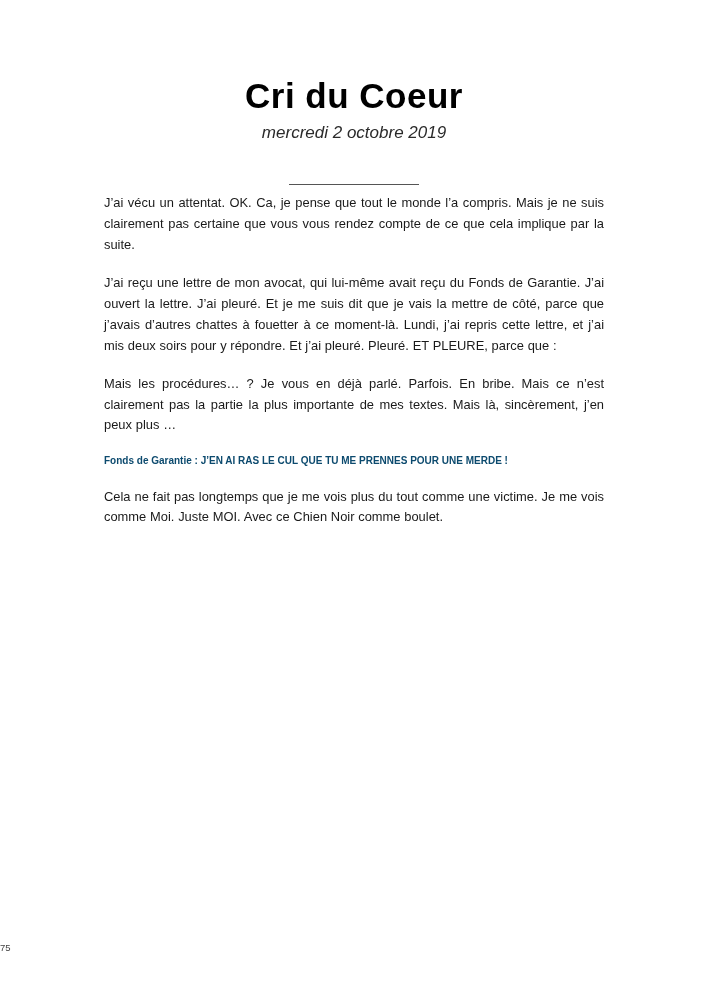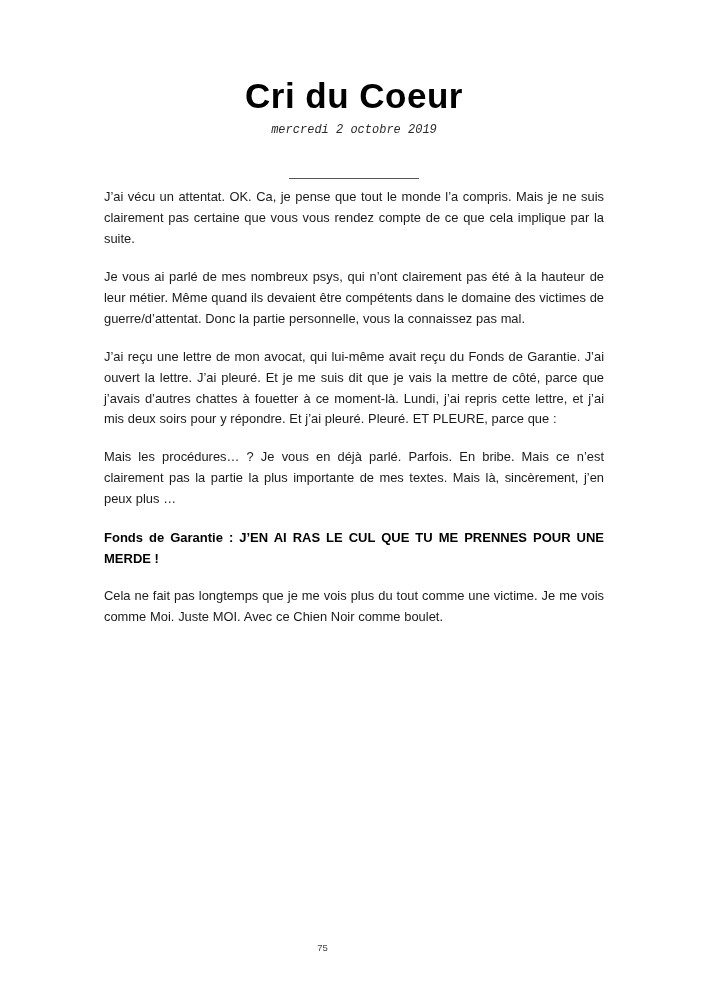--- a/index.html
+++ b/index.html
@@ -34,24 +34,23 @@
     font-weight: bold;
     letter-spacing: 0.5px;
     text-align: center;
     line-height: 1.15;
     color: #000000;
   }
   .doc-date {
     margin: 0;
     padding-top: 7px;
     text-align: center;
-    font-size: 12px;
+    font-size: 17px;
     font-style: italic;
     color: #2a2a2a;
-    font-family: Liberation Mono, monospace;
   }
   .divider-wrap {
     text-align: center;
     padding-top: 24px;
     padding-bottom: 8px;
   }
   .divider {
     display: inline-block;
     font-size: 12.5px;
     letter-spacing: 0px;
@@ -66,52 +65,50 @@
     line-height: 1.62;
     text-align: justify;
     color: #1a1a1a;
     word-spacing: 0.2px;
   }
   p.para:last-of-type {
     margin-bottom: 12px;
   }
   p.highlight {
     margin: 0 0 17px 0;
-    font-size: 13px;
+    font-size: 10px;
     line-height: 1.62;
     text-align: justify;
-    color: #000000;
+    color: #0c4a6e;
     font-weight: bold;
   }
   .page-number {
     position: absolute;
     left: 0;
     right: 0;
     top: 942px;
-    text-align: center;
     font-size: 9.5px;
     color: #444444;
   }
 </style>
 </head>
 <body>
 
 <div class="page">
   <div class="content">
 
     <h1 class="doc-title">Cri du Coeur</h1>
 
     <p class="doc-date">mercredi 2 octobre 2019</p>
 
     <div class="divider-wrap">
       <span class="divider">&nbsp;&nbsp;&nbsp;&nbsp;&nbsp;&nbsp;&nbsp;&nbsp;&nbsp;&nbsp;&nbsp;&nbsp;&nbsp;&nbsp;&nbsp;&nbsp;&nbsp;&nbsp;&nbsp;&nbsp;&nbsp;&nbsp;&nbsp;&nbsp;&nbsp;&nbsp;&nbsp;&nbsp;&nbsp;&nbsp;&nbsp;&nbsp;&nbsp;&nbsp;&nbsp;&nbsp;</span>
     </div>
 
     <p class="para">J’ai vécu un attentat. OK. Ca, je pense que tout le monde l’a compris. Mais je ne suis clairement pas certaine que vous vous rendez compte de ce que cela implique par la suite.</p>
-    <p class="para">Je vous ai parlé de mes nombreux psys, qui n’ont clairement pas été à la hauteur de leur métier. Même quand ils devaient être compétents dans le domaine des victimes de guerre/d’attentat. Donc la partie personnelle, vous la connaissez pas mal.</p>
     <p class="para">J’ai reçu une lettre de mon avocat, qui lui-même avait reçu du Fonds de Garantie. J’ai ouvert la lettre. J’ai pleuré. Et je me suis dit que je vais la mettre de côté, parce que j’avais d’autres chattes à fouetter à ce moment-là. Lundi, j’ai repris cette lettre, et j’ai mis deux soirs pour y répondre. Et j’ai pleuré. Pleuré. ET PLEURE, parce que :</p>
     <p class="para">Mais les procédures… ? Je vous en déjà parlé. Parfois. En bribe. Mais ce n’est clairement pas la partie la plus importante de mes textes. Mais là, sincèrement, j’en peux plus …</p>
 
     <p class="highlight">Fonds de Garantie : J’EN AI RAS LE CUL QUE TU ME PRENNES POUR UNE MERDE !</p>
 
     <p class="para">Cela ne fait pas longtemps que je me vois plus du tout comme une victime. Je me vois comme Moi. Juste MOI. Avec ce Chien Noir comme boulet.</p>
 
   </div>
 
   <div class="page-number">75</div>

